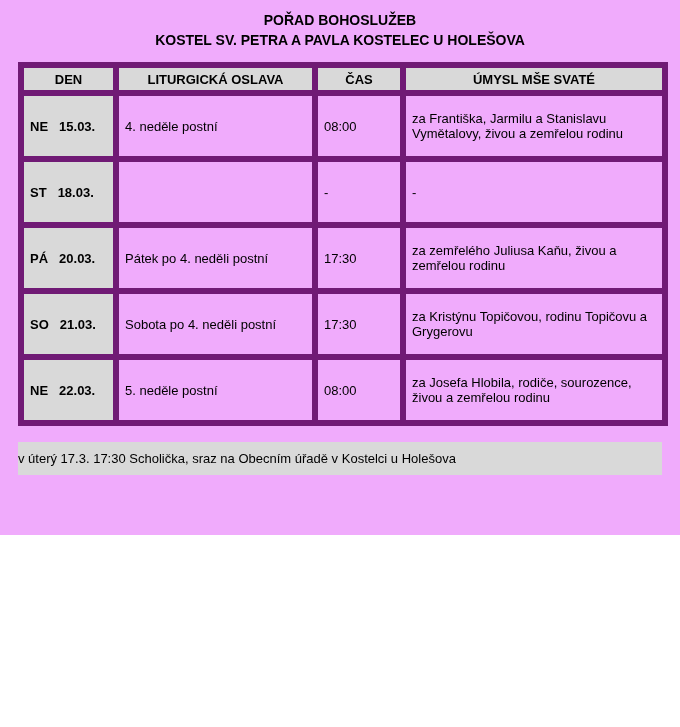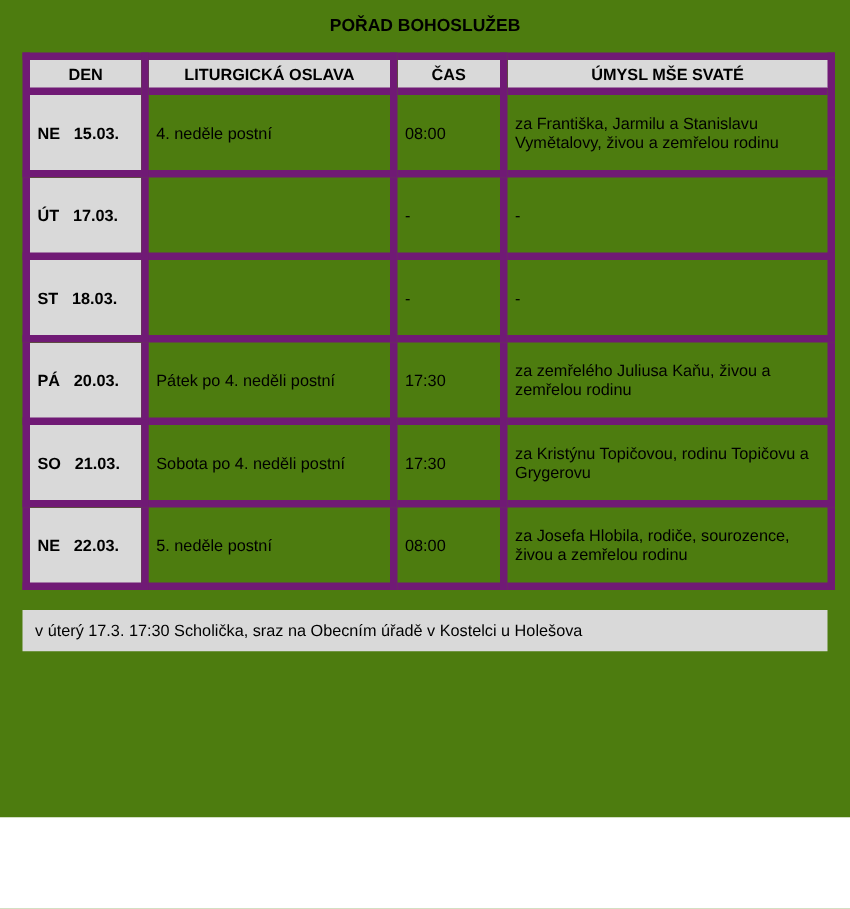--- a/index.html
+++ b/index.html
@@ -4,24 +4,24 @@
 <style>
   html, body {
     margin: 0;
     padding: 0;
     background: #ffffff;
     font-family: "Liberation Sans", sans-serif;
     color: #000000;
   }
   .page {
     width: 680px;
-    height: 654px;
+    height: 535px;
     box-sizing: border-box;
     padding: 8px 18px 0 18px;
-    background: #4d7c0f;
+    background: #f0abfc;
   }
   .doc-header {
     text-align: center;
     margin-top: 2px;
     margin-bottom: 12px;
   }
   .title-line1, .title-line2 {
     font-weight: bold;
     font-size: 14px;
     line-height: 20px;
@@ -70,32 +70,33 @@
     text-align: left;
   }
   tbody tr {
     height: 66px;
   }
   .footer-note {
     width: 644px;
     box-sizing: border-box;
     background: #d9d9d9;
     margin-top: 16px;
-    padding: 8px 10px;
+    padding: 8px 0;
     font-size: 13px;
     line-height: 17px;
   }
 </style>
 </head>
 <body>
 
 <div class="page">
 
   <div class="doc-header">
     <div class="title-line1">POŘAD BOHOSLUŽEB</div>
+    <div class="title-line2">KOSTEL SV. PETRA A PAVLA KOSTELEC U HOLEŠOVA</div>
   </div>
 
   <table class="schedule">
     <colgroup>
       <col style="width:95px">
       <col style="width:199px">
       <col style="width:88px">
       <col style="width:262px">
     </colgroup>
     <thead>
@@ -110,31 +111,20 @@
       <tr>
         <td class="den-cell">
           <span class="den-wrap">
             <span>NE</span>
             <span>15.03.</span>
           </span>
         </td>
         <td class="celebration-cell">4. neděle postní</td>
         <td class="time-cell">08:00</td>
         <td class="intention-cell">za Františka, Jarmilu a Stanislavu Vymětalovy, živou a zemřelou rodinu</td>
-      </tr>
-      <tr>
-        <td class="den-cell">
-          <span class="den-wrap">
-            <span>ÚT</span>
-            <span>17.03.</span>
-          </span>
-        </td>
-        <td class="celebration-cell"></td>
-        <td class="time-cell">-</td>
-        <td class="intention-cell">-</td>
       </tr>
       <tr>
         <td class="den-cell">
           <span class="den-wrap">
             <span>ST</span>
             <span>18.03.</span>
           </span>
         </td>
         <td class="celebration-cell"></td>
         <td class="time-cell">-</td>

